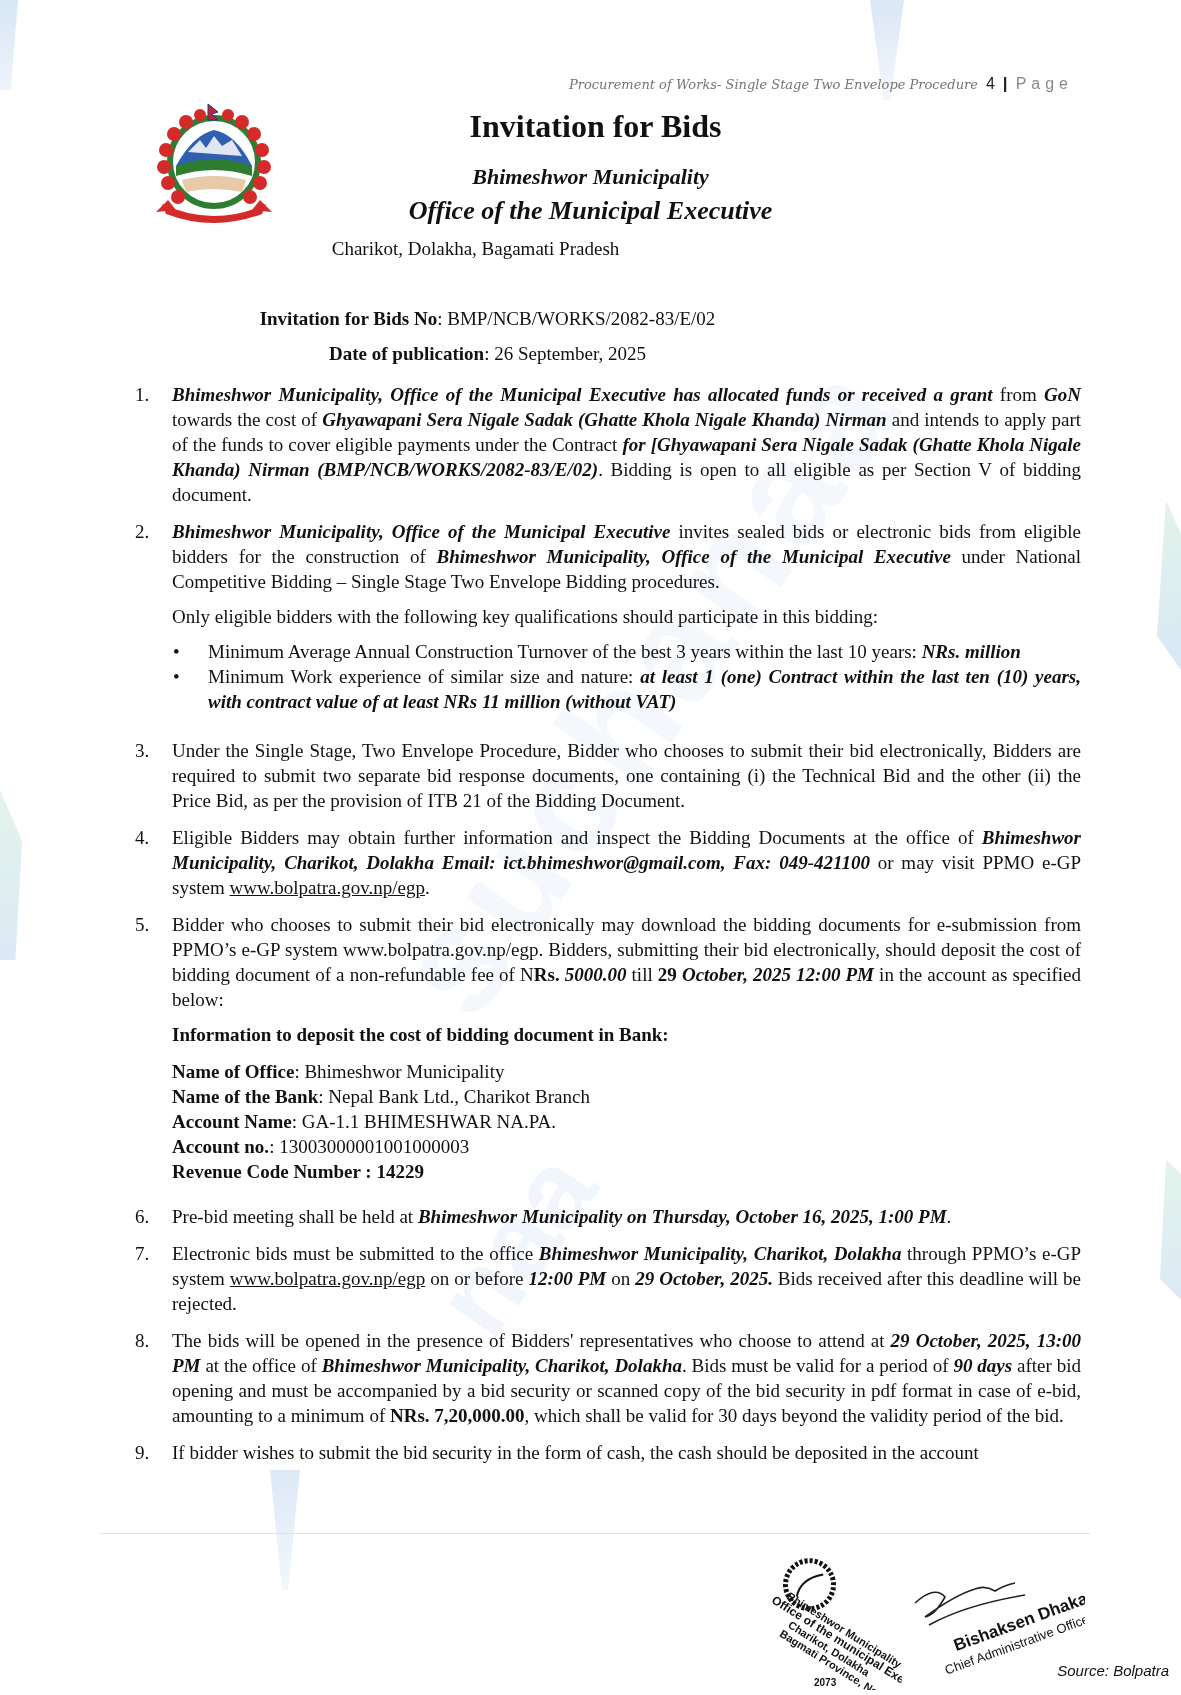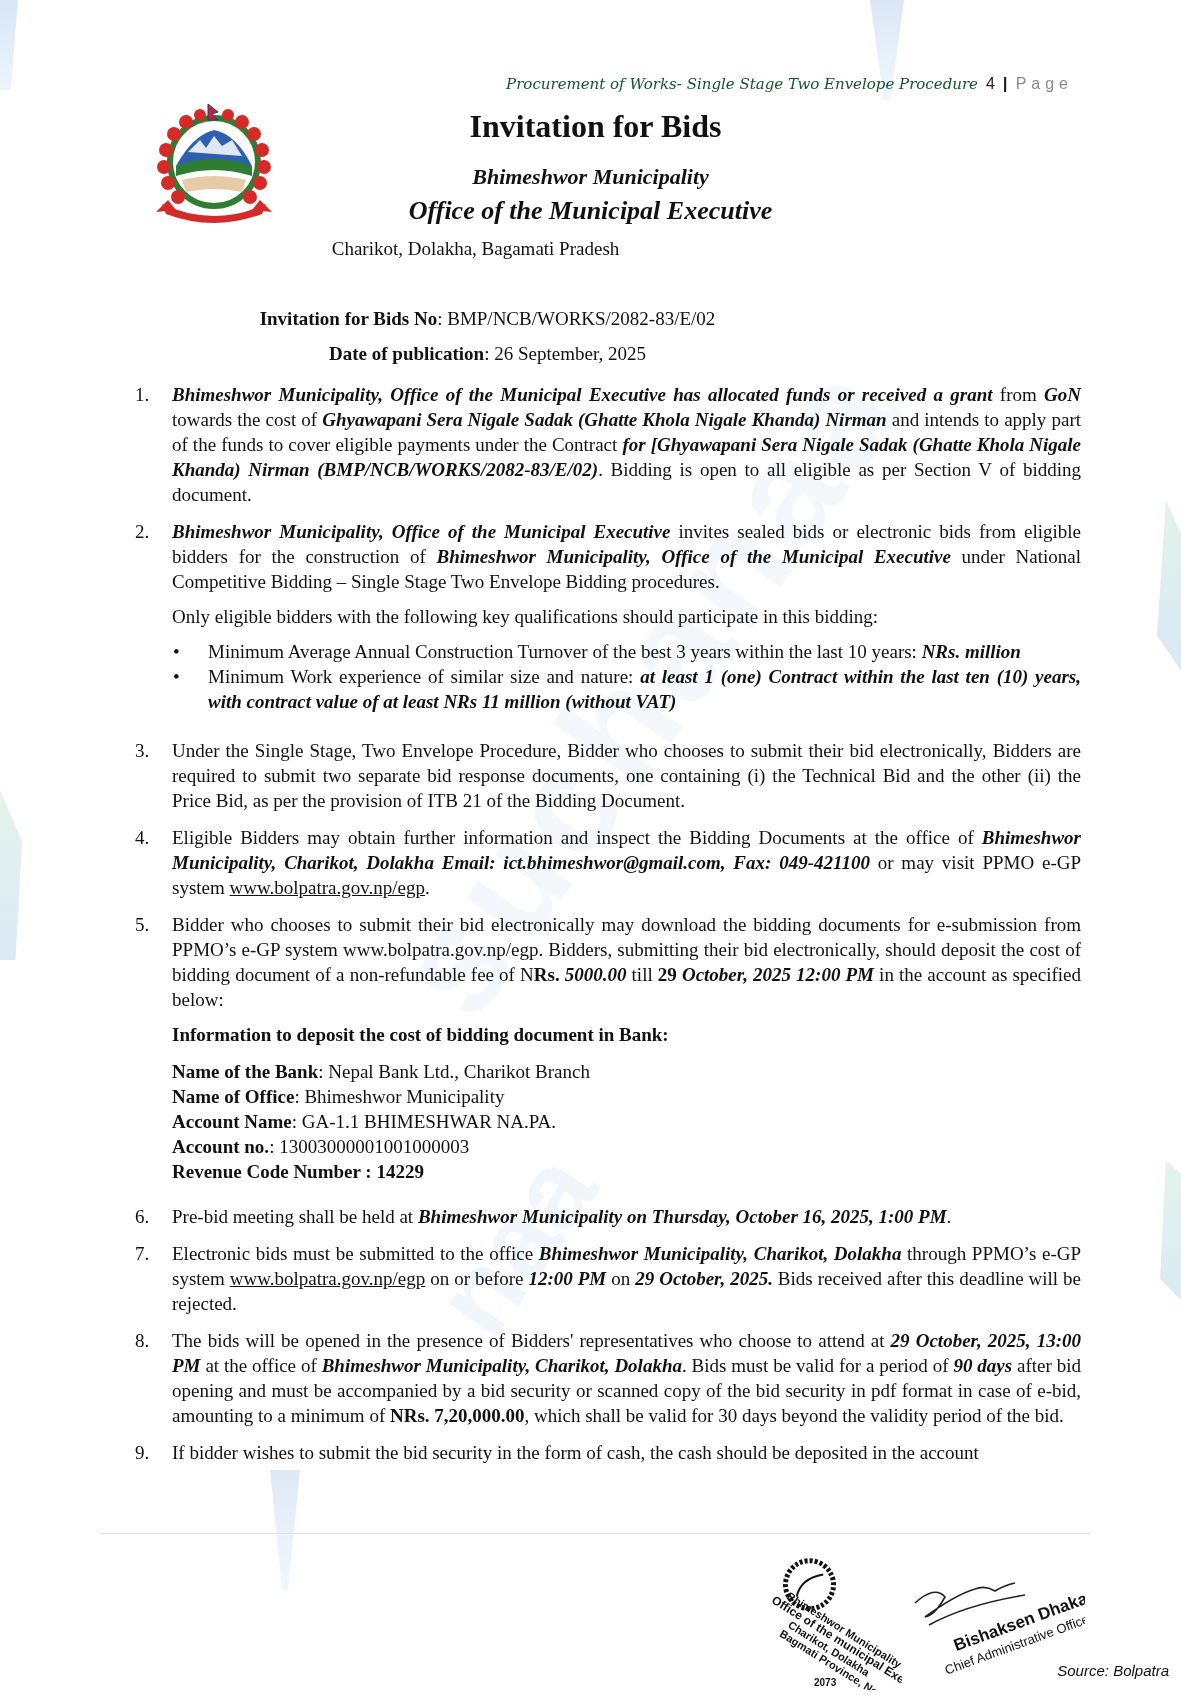--- a/index.html
+++ b/index.html
@@ -12,21 +12,21 @@
   .wm-left-top { left: 0; top: 0; width: 18px; height: 90px; background: linear-gradient(180deg,#d8e6f5,#eef4fb); clip-path: polygon(0 0,100% 0,60% 100%,0 100%); }
   .wm-top-mid { left: 870px; top: 0; width: 34px; height: 100px; background: linear-gradient(180deg,#dbe7f5,#f2f7fc); clip-path: polygon(0 0,100% 0,60% 100%,40% 100%); }
   .wm-right-mid { right: 0; top: 500px; width: 30px; height: 170px; background: linear-gradient(180deg,#e2f3ea,#d9e8f6); clip-path: polygon(50% 0,100% 20%,100% 100%,20% 80%); }
   .wm-left-mid { left: 0; top: 790px; width: 22px; height: 170px; background: linear-gradient(180deg,#e3f4ea,#dce9f6); clip-path: polygon(0 0,100% 30%,70% 100%,0 100%); }
   .wm-right-low { right: 0; top: 1160px; width: 30px; height: 140px; background: linear-gradient(180deg,#e3f4ea,#dce9f6); clip-path: polygon(50% 0,100% 10%,100% 100%,30% 85%); }
   .wm-bot-left { left: 270px; top: 1470px; width: 30px; height: 120px; background: linear-gradient(180deg,#dde9f6,#f2f7fc); clip-path: polygon(0 0,100% 0,60% 100%,40% 100%); }
   .wm-text { left: 270px; top: 600px; font-family: "Liberation Sans", sans-serif; font-weight: bold; font-size: 150px; color: rgba(60,120,210,0.06); transform: rotate(-55deg); letter-spacing: 8px; }
   .wm-text2 { left: 420px; top: 1180px; font-family: "Liberation Sans", sans-serif; font-weight: bold; font-size: 110px; color: rgba(60,120,210,0.07); transform: rotate(-55deg); }
 
   .running-header { position: absolute; top: 74px; right: 108px; display: flex; align-items: center; gap: 8px; }
-  .running-title { font-family: "DejaVu Serif", serif; font-style: italic; font-size: 15px; color: #14532d; }
+  .running-title { font-family: "DejaVu Serif", serif; font-style: italic; font-size: 13px; color: #737373; }
   .page-num { font-family: "Liberation Sans", sans-serif; font-size: 16px; color: #222; }
   .page-sep { font-family: "Liberation Sans", sans-serif; font-size: 17px; font-weight: bold; color: #222; }
   .page-word { font-family: "Liberation Sans", sans-serif; font-size: 16px; color: #8a8a8a; letter-spacing: 5px; }
 
   .emblem { position: absolute; left: 148px; top: 100px; width: 132px; height: 125px; }
 
   .title { position: absolute; top: 108px; left: 0; width: 1181px; text-align: center; font-weight: bold; font-size: 32px; padding-left: 5px; }
   .sub1 { position: absolute; top: 164px; left: 0; width: 1181px; text-align: center; font-weight: bold; font-style: italic; font-size: 22px; }
   .sub2 { position: absolute; top: 196px; left: 0; width: 1181px; text-align: center; font-weight: bold; font-style: italic; font-size: 26px; }
   .sub3 { position: absolute; top: 238px; left: 0; width: 951px; text-align: center; font-size: 19px; }
@@ -151,22 +151,22 @@
       <span>Eligible Bidders may obtain further information and inspect the Bidding Documents at the office of </span><span class="bi">Bhimeshwor Municipality, Charikot, Dolakha Email: ict.bhimeshwor@gmail.com, Fax: 049-421100</span><span> or may visit PPMO e-GP system </span><span class="u">www.bolpatra.gov.np/egp</span><span>.</span>
     </div>
   </div>
 
   <div class="item">
     <span class="num">5.</span>
     <div class="txt">
       <p class="para"><span>Bidder who chooses to submit their bid electronically may download the bidding documents for e-submission from PPMO’s e-GP system www.bolpatra.gov.np/egp. Bidders, submitting their bid electronically, should deposit the cost of bidding document of a non-refundable fee of N</span><span class="b">Rs. </span><span class="bi">5000.00</span><span> till </span><span class="b">29 </span><span class="bi">October, 2025 12:00 PM</span><span> in the account  as  specified  below:</span></p>
       <div class="bank-block">
         <div class="bank-head">Information to deposit the cost of bidding document in Bank:</div>
+        <div><b>Name of Office</b><span>: Bhimeshwor Municipality</span></div>
         <div><b>Name of the Bank</b><span>: Nepal Bank Ltd., Charikot Branch</span></div>
-        <div><b>Name of Office</b><span>: Bhimeshwor Municipality</span></div>
         <div><b>Account Name</b><span>: GA-1.1 BHIMESHWAR NA.PA.</span></div>
         <div><b>Account no.</b><span>: 13003000001001000003</span></div>
         <div><b>Revenue Code Number : 14229</b><span></span></div>
       </div>
     </div>
   </div>
 
   <div class="item">
     <span class="num">6.</span>
     <div class="txt">

